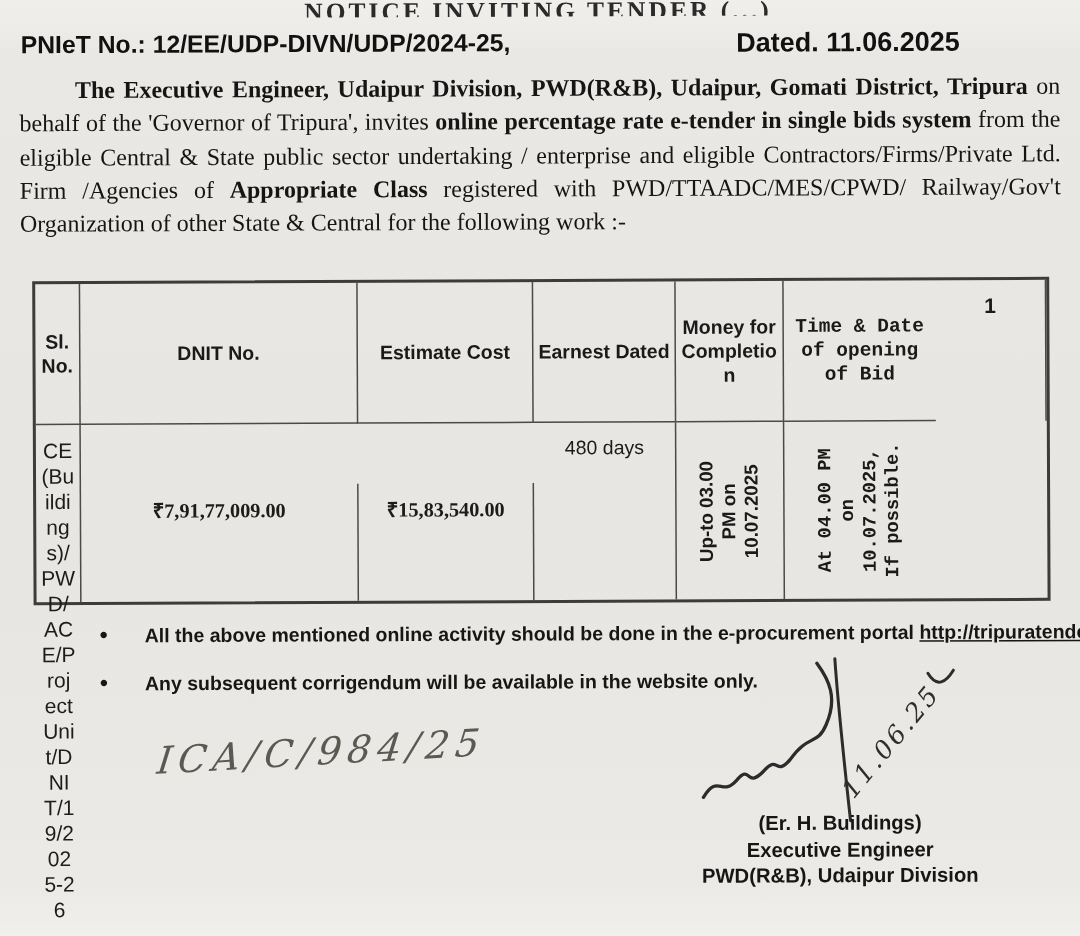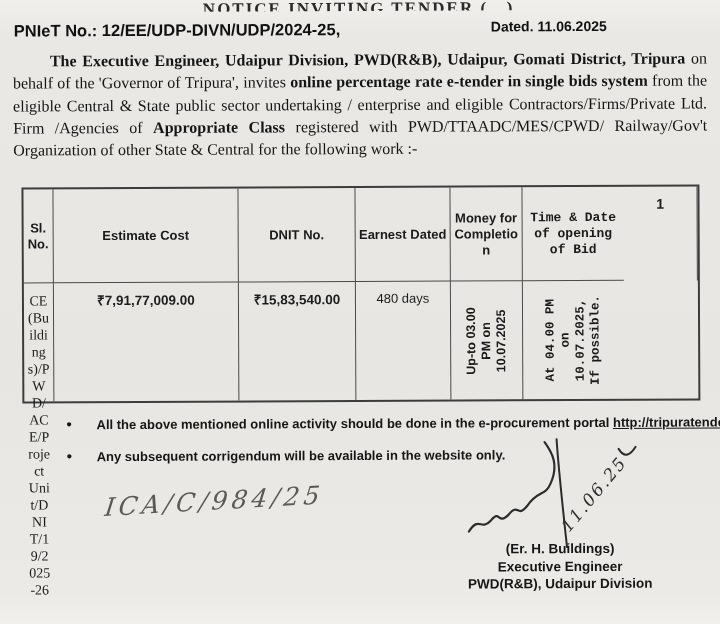--- a/index.html
+++ b/index.html
@@ -18,21 +18,21 @@
     overflow:hidden; text-align:center;
   }
   .clip-title span {
     display:inline-block; margin-top:-12px;
     font-weight:bold; font-size:17px; letter-spacing:2px; color:#2a2a2a;
     font-family:"Liberation Serif", serif;
   }
 
   
   .pniet { position:absolute; top:20px; left:15px; font-size:16.5px; font-weight:bold; color:#111; }
-  .dated { position:absolute; top:19px; left:492px; font-size:14px; font-weight:bold; color:#111; }
+  .dated { position:absolute; top:19px; left:492px; font-size:18px; font-weight:bold; color:#111; }
 
   
   .intro {
     position:absolute; top:49px; left:14px; width:694px;
     font-family:"Liberation Serif", serif; font-size:16px; line-height:22.3px;
     text-align:justify; text-indent:37px; color:#151515;
   }
   .seg-b { font-weight:bold; }
 
   
@@ -47,22 +47,22 @@
   .cell {
     border-right:1.5px solid #4a4a4a; border-bottom:1.5px solid #4a4a4a;
     display:flex; align-items:center; justify-content:center;
     text-align:center; padding:3px;
   }
   .cell.last-col { border-right:none;font-family:Liberation Mono, monospace; }
   .cell.last-row { border-bottom:none; }
   .hcell { font-weight:bold; font-size:13px; line-height:16px; color:#1a1a1a; }
   .hcell.brk { word-break:break-all; }
   .dcell { align-items:flex-start; padding-top:9px; font-size:13.5px; }
-  .dnit-cell { font-family:Liberation Serif, serif; font-size:14px; line-height:17px; word-break:break-all; }
-  .money-cell { font-family:Liberation Sans, sans-serif; font-size:13.5px; font-weight:600; line-height:17px; word-break:break-all; }
+  .dnit-cell { font-family:Liberation Sans, sans-serif; font-size:14px; line-height:17px; word-break:break-all; }
+  .money-cell { font-family:Liberation Serif, serif; font-size:13.5px; font-weight:600; line-height:17px; word-break:break-all;margin-top:40px; }
   .sl-cell { font-size:14px; font-weight:bold; }
   .days-cell { font-size:13px; }
   .vcell { align-items:center; padding:0; }
   .vtext {
     transform:rotate(-90deg);
     white-space:pre-line; text-align:center;
     font-weight:bold; font-size:12.5px; line-height:15px;
     width:104px; color:#1a1a1a;
   }
 
@@ -101,22 +101,22 @@
   </div>
 
   <div class="pniet">PNIeT No.: 12/EE/UDP-DIVN/UDP/2024-25,</div>
   <div class="dated">Dated. 11.06.2025</div>
 
   <p class="intro"><span class="seg-b">The Executive Engineer, Udaipur Division, PWD(R&amp;B), Udaipur, Gomati District, Tripura</span><span> on behalf of the 'Governor of Tripura', invites </span><span class="seg-b">online percentage rate e-tender in single bids system</span><span> from the eligible Central &amp; State public sector undertaking / enterprise and eligible Contractors/Firms/Private Ltd. Firm /Agencies of </span><span class="seg-b">Appropriate Class</span><span> registered with PWD/TTAADC/MES/CPWD/ Railway/Gov't Organization of other State &amp; Central for the following work :-</span></p>
 
   <div class="tender-table">
 
     <div class="cell hcell">Sl. No.</div>
+    <div class="cell hcell">DNIT No.</div>
     <div class="cell hcell">Estimate Cost</div>
-    <div class="cell hcell">DNIT No.</div>
     <div class="cell hcell">Earnest Dated</div>
     <div class="cell hcell brk">Money for Completion</div>
     <div class="cell hcell last-col">Time &amp; Date of opening of Bid</div>
 
     <div class="cell dcell sl-cell last-row">1</div>
     <div class="cell dcell dnit-cell last-row">CE(Buildings)/PWD/ACE/Project Unit/DNIT/19/2025-26</div>
     <div class="cell dcell money-cell last-row">₹7,91,77,009.00</div>
     <div class="cell dcell money-cell last-row">₹15,83,540.00</div>
     <div class="cell dcell days-cell last-row">480 days</div>
     <div class="cell vcell last-row">

